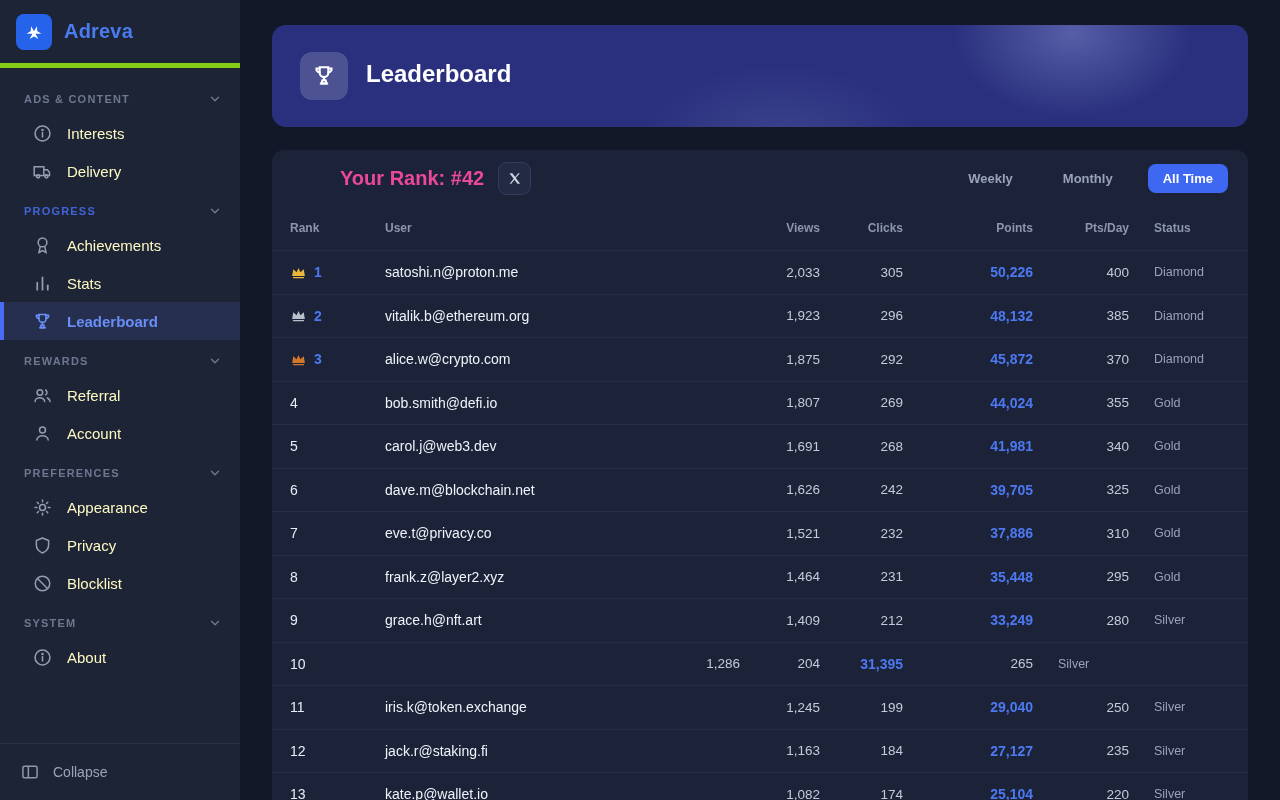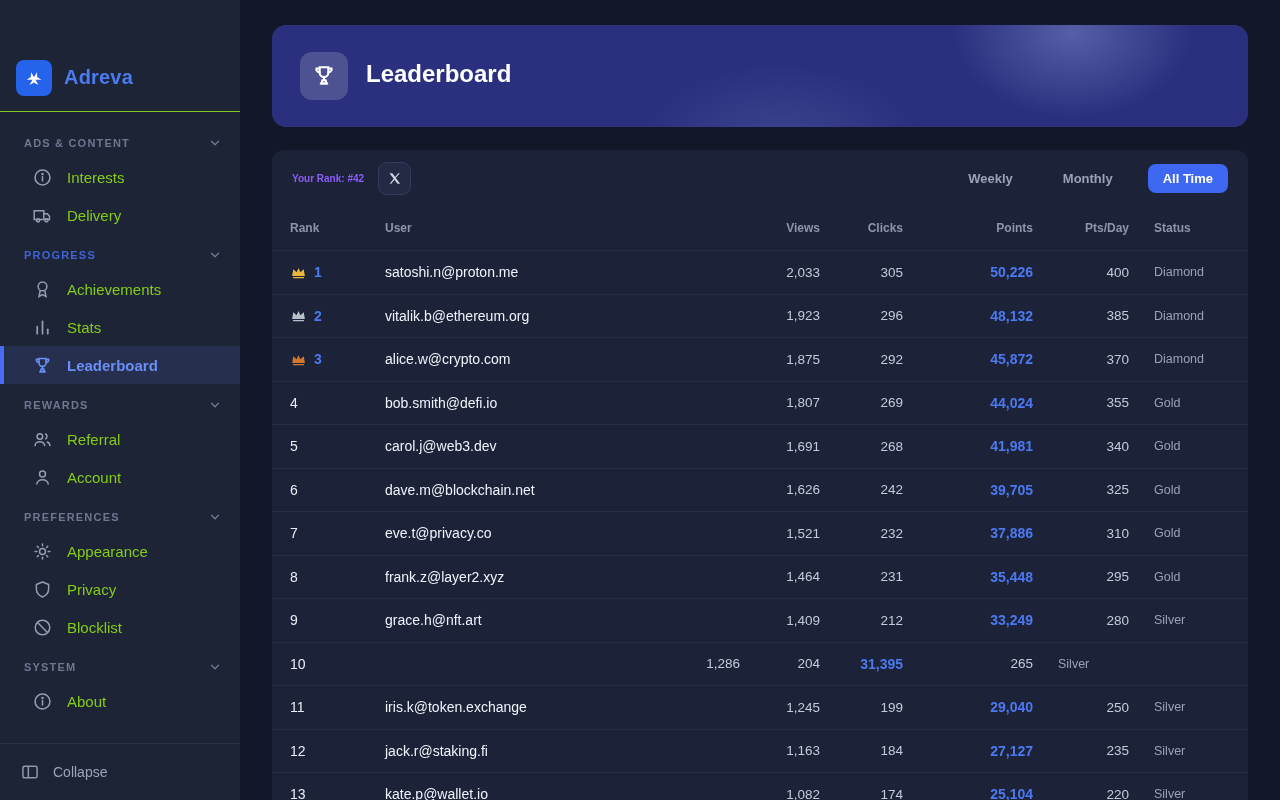--- a/index.html
+++ b/index.html
@@ -1,32 +1,32 @@
 <!DOCTYPE html>
 <html><head>
 <meta charset="utf-8">
 <style>
   * { margin:0; padding:0; box-sizing:border-box; }
   html,body { width:1280px; height:800px; overflow:hidden; background:#10151f; }
   body { font-family:"Liberation Sans", sans-serif; display:flex; color:#e7ebf4; }
 
   
   .sidebar { width:240px; min-width:240px; height:800px; background:#1d2436; display:flex; flex-direction:column; }
-  .logo-row { height:68px; display:flex; align-items:center; gap:12px; padding:0 16px; border-bottom:1px solid #84cc16;margin-top:44px; }
+  .logo-row { height:68px; display:flex; align-items:center; gap:12px; padding:0 16px; border-bottom:5px solid #84cc16; }
   .logo-tile { width:36px; height:36px; border-radius:8px; background:#2563eb; display:flex; align-items:center; justify-content:center; }
   .logo-tile svg { width:22px; height:22px; }
   .brand { font-size:20px; font-weight:800; color:#4b7bf0; letter-spacing:.2px; }
 
   .nav { flex:1; padding-top:10px; overflow:hidden; }
   .section-header { display:flex; align-items:center; justify-content:space-between; padding:14px 18px 8px 16px; cursor:pointer;margin-left:8px; }
   .section-label { font-size:11px; font-weight:700; letter-spacing:1.2px; color:#6d7790; }
   .section-header.active .section-label { color:#4063d8; }
   .chev { width:14px; height:14px; color:#6d7790; }
 
-  .nav-item { display:flex; align-items:center; gap:14px; height:38px; padding:0 16px 0 28px; cursor:pointer; color:#84cc16; border-left:4px solid transparent; }
+  .nav-item { display:flex; align-items:center; gap:14px; height:38px; padding:0 16px 0 28px; cursor:pointer; color:#fef9c3; border-left:4px solid transparent; }
   .nav-item .nicon { width:21px; height:21px; color:#949db2; display:flex; align-items:center; justify-content:center; }
   .nav-item .nlabel { font-size:15px; }
   .nav-item.active { background:#262f4e; border-left:4px solid #4a6cf5; color:#6a8ef7; font-weight:700; }
   .nav-item.active .nicon { color:#6a8ef7; }
 
   .collapse-row { height:57px; border-top:1px solid #2a3147; display:flex; align-items:center; gap:13px; padding:0 16px 0 20px; cursor:pointer; color:#9aa3b8; }
   .collapse-row .nicon { width:20px; height:20px; color:#8f98ad; }
   .collapse-row span { font-size:14px; }
 
   
@@ -39,21 +39,21 @@
       #2a307d; }
   .banner-icon-tile { width:48px; height:48px; border-radius:12px; background:rgba(255,255,255,.17); display:flex; align-items:center; justify-content:center; }
   .banner-icon-tile svg { width:26px; height:26px; color:#fff; }
   .banner-title { font-size:24px; font-weight:800; color:#ffffff; margin-bottom:4px; }
   .banner-sub { font-size:14px; color:#c9cfee; }
 
   .card { margin-top:23px; background:#1c2338; border-radius:12px; height:700px; }
 
   .toolbar { height:56px; display:flex; align-items:center; justify-content:space-between; padding:0 20px; }
   .rank-group { display:flex; align-items:center; gap:14px; }
-  .your-rank { font-size:10px; font-weight:800; color:#8b5cf6; }
+  .your-rank { font-size:20px; font-weight:800; color:#ec4899;margin-left:48px; }
   .share-btn { width:33px; height:33px; border-radius:9px; background:#222a44; border:1px solid #333c5b; display:flex; align-items:center; justify-content:center; cursor:pointer; }
   .share-btn svg { width:15px; height:15px; color:#ced4e0; }
   .tabs { display:flex; align-items:center; gap:20px; }
   .tab { font-size:13px; font-weight:600; color:#99a2b8; padding:7px 15px; border-radius:8px; background:transparent; border:none; cursor:pointer; font-family:inherit; }
   .tab.active { background:#3e68f2; color:#ffffff; font-weight:700; }
 
   .trow { display:grid; grid-template-columns:95px 1fr 80px 83px 130px 96px 101px; align-items:center; padding:0 18px; }
   .thead { height:44px; }
   .thead > div { font-size:12px; font-weight:600; color:#8c95ab; }
   .tbody-row { height:43.5px; border-top:1px solid #262e47; }

